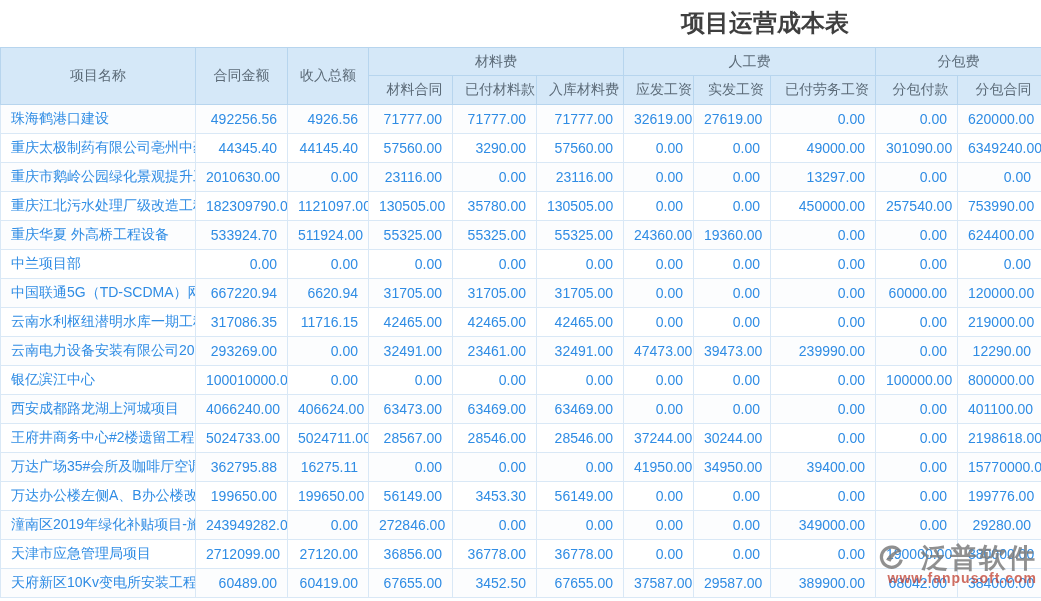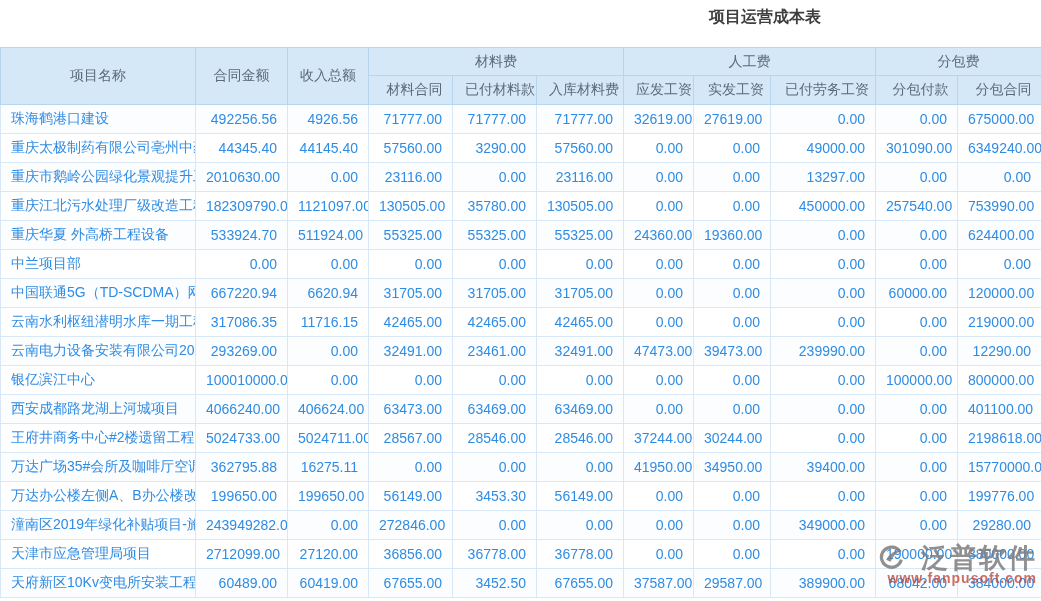--- a/index.html
+++ b/index.html
@@ -8,21 +8,21 @@
     width:1041px; height:601px;
     background:#ffffff;
     overflow:hidden;
     font-family:"Liberation Sans", sans-serif;
   }
   .page-title {
     position:absolute;
     top:7px; left:765px;
     transform:translateX(-50%);
     white-space:nowrap;
-    font-size:16px;
+    font-size:24px;
     font-weight:bold;
     color:#3f3f3f;
   }
   table.cost-table {
     position:absolute;
     top:47px; left:0;
     width:1041px;
     border-collapse:collapse;
     table-layout:fixed;
   }
@@ -127,21 +127,21 @@
           <td class="name">珠海鹤港口建设</td>
           <td class="num">492256.56</td>
           <td class="num">4926.56</td>
           <td class="num">71777.00</td>
           <td class="num">71777.00</td>
           <td class="num">71777.00</td>
           <td class="num">32619.00</td>
           <td class="num">27619.00</td>
           <td class="num">0.00</td>
           <td class="num">0.00</td>
-          <td class="num">675000.00</td>
+          <td class="num">620000.00</td>
         </tr>
         <tr>
           <td class="name">重庆太极制药有限公司亳州中药材</td>
           <td class="num">44345.40</td>
           <td class="num">44145.40</td>
           <td class="num">57560.00</td>
           <td class="num">3290.00</td>
           <td class="num">57560.00</td>
           <td class="num">0.00</td>
           <td class="num">0.00</td>

